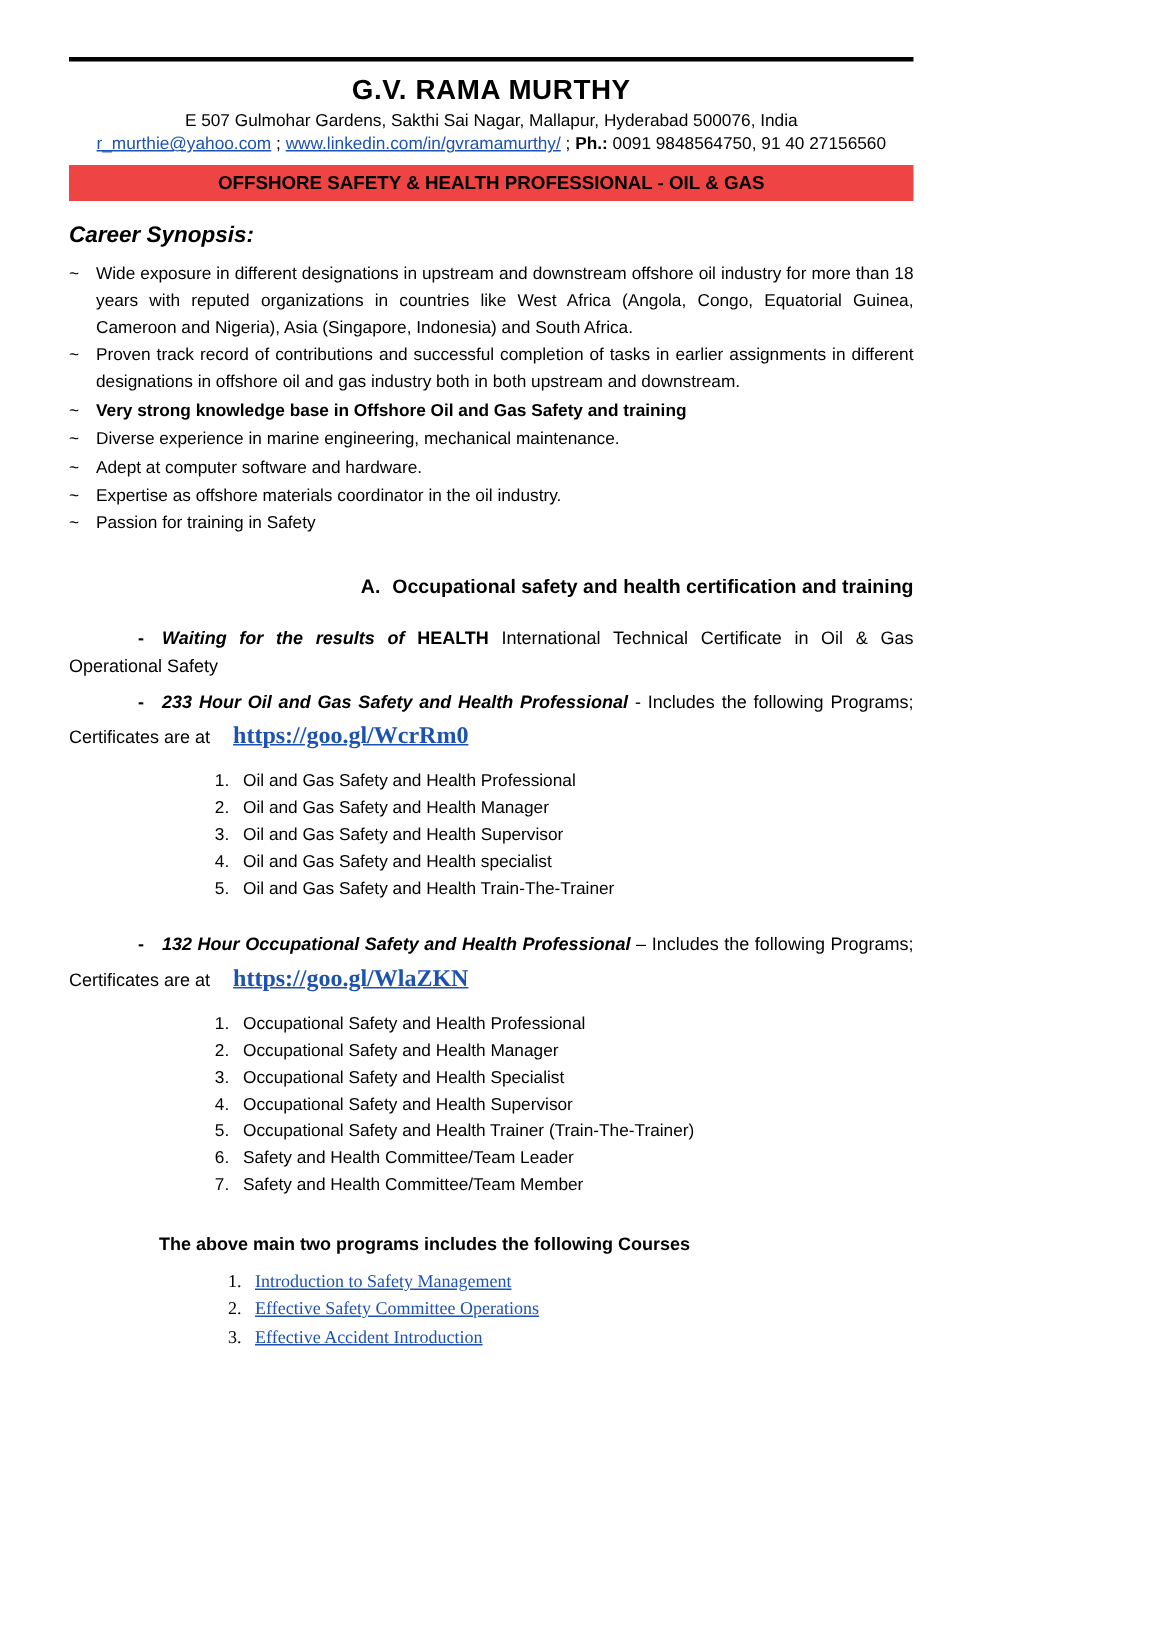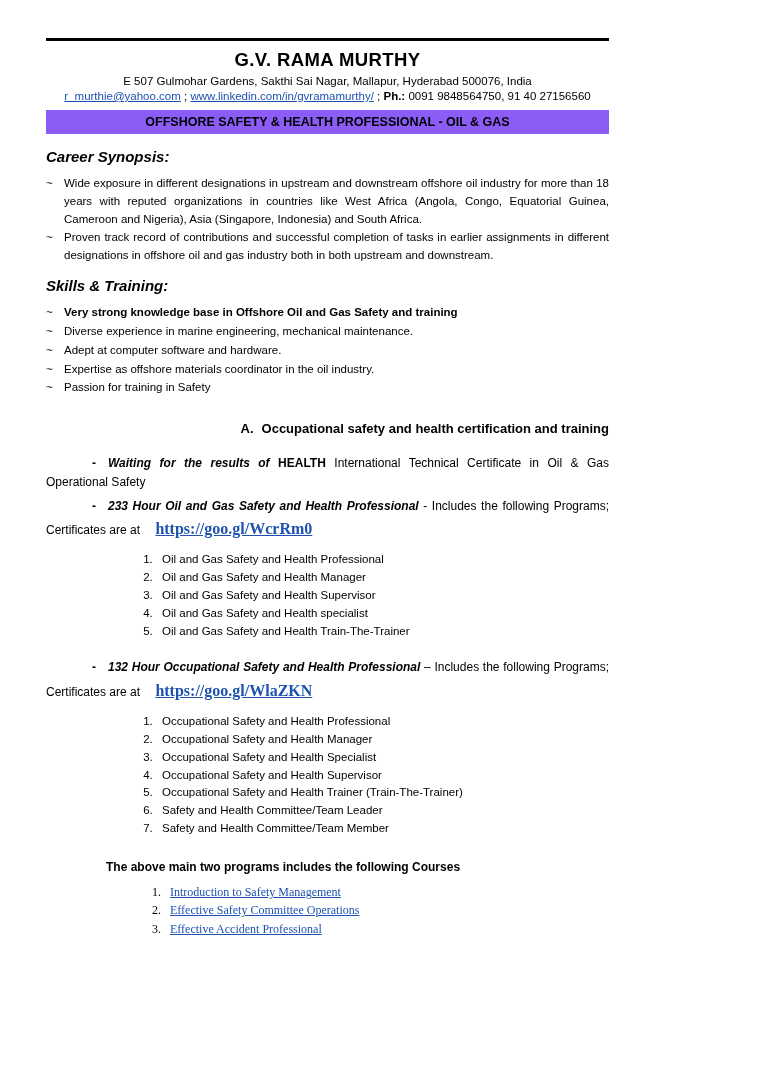--- a/index.html
+++ b/index.html
@@ -47,21 +47,21 @@
     text-decoration: underline;
   }
   .contact .sep {
     color: #000;
   }
   .contact .phone {
     color: #000;
   }
   .contact .phone b { font-weight: bold; }
   .banner {
-    background: #8b5cf6;
+    background: #ef4444;
     text-align: center;
     font-size: 12.5px;
     font-weight: bold;
     padding: 5px 0 5px 0;
     margin: 6px 0 14px 0;
   }
   h2.section {
     font-size: 15px;
     font-weight: bold;
     font-style: italic;
@@ -179,21 +179,20 @@
     <li>
       <span class="tilde">~</span>
       <span class="txt">Wide exposure in different designations in upstream and downstream offshore oil industry for more than 18 years with reputed organizations in countries like West Africa (Angola, Congo, Equatorial Guinea, Cameroon and Nigeria), Asia (Singapore, Indonesia) and South Africa.</span>
     </li>
     <li>
       <span class="tilde">~</span>
       <span class="txt">Proven track record of contributions and successful completion of tasks in earlier assignments in different designations in offshore oil and gas industry both in both upstream and downstream.</span>
     </li>
   </ul>
 
-  <h2 class="section">Skills &amp; Training:</h2>
 
   <ul class="bullets">
     <li>
       <span class="tilde">~</span>
       <span class="txt bold">Very strong knowledge base in Offshore Oil and Gas Safety and training</span>
     </li>
     <li>
       <span class="tilde">~</span>
       <span class="txt">Diverse experience in marine engineering, mechanical maintenance.</span>
     </li>
@@ -251,16 +250,16 @@
     <li>Occupational Safety and Health Trainer (Train-The-Trainer)</li>
     <li>Safety and Health Committee/Team Leader</li>
     <li>Safety and Health Committee/Team Member</li>
   </ol>
 
   <div class="courses-head">The above main two programs includes the following Courses</div>
 
   <ol class="courselist">
     <li><span>Introduction to Safety Management </span></li>
     <li><span>Effective Safety Committee Operations</span></li>
-    <li><span>Effective Accident Professional</span></li>
+    <li><span>Effective Accident Introduction</span></li>
   </ol>
 
 </div>
 
 </body></html>

